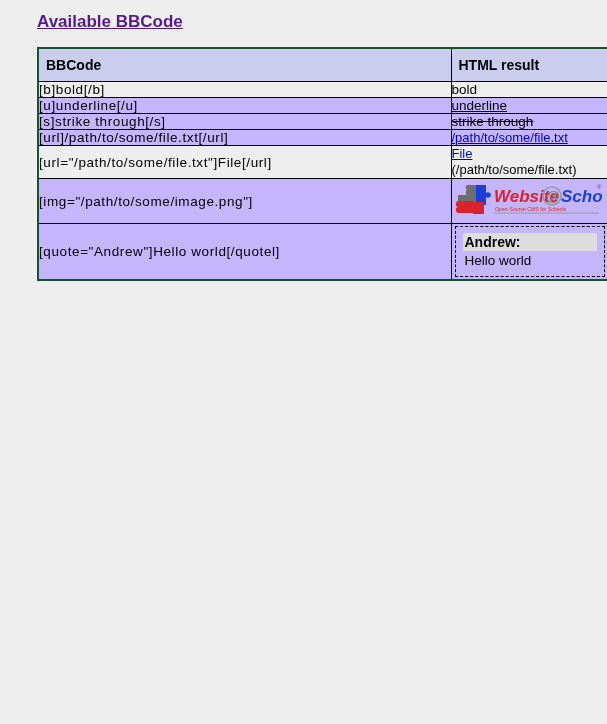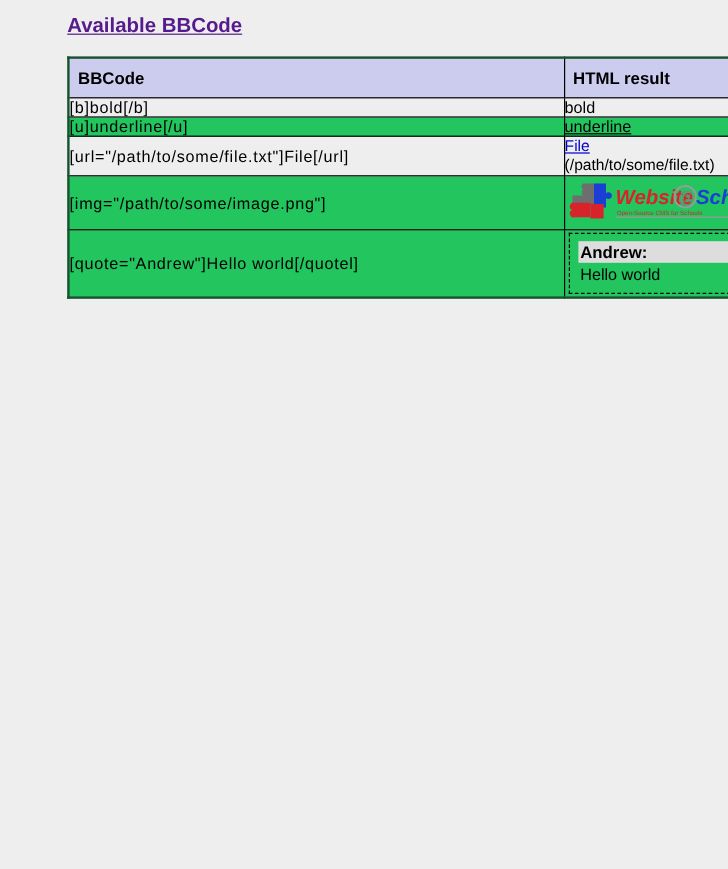--- a/index.html
+++ b/index.html
@@ -12,21 +12,20 @@
     background: #eeeeee;
     font-family: "Liberation Sans", sans-serif;
     overflow: hidden;
   }
 
   #page {
     position: relative;
     width: 512px;
     height: 724px;
     box-sizing: border-box;
-    padding-left: 19px;
   }
 
   #page-heading {
     margin: 0;
     padding: 12px 0 0 37px;
     font-family: "Liberation Sans", sans-serif;
     font-size: 17px;
     font-weight: bold;
     color: #551a8b;
     text-decoration: underline;
@@ -77,21 +76,21 @@
   }
 
   td.cell-html {
     font-family: "Liberation Sans", sans-serif;
     font-size: 13.5px;
     color: #000000;
     padding: 8px 5px 8px 6px;
   }
 
   tr.row-alt td { background: #eeeeee; }
-  tr.row-plain td { background: #22c55e; }
+  tr.row-plain td { background: #c4b5fd; }
 
   
   .r-bold { font-weight: normal; }
   .r-underline { text-decoration: underline; margin-top: 35px; }
   .r-italic { font-style: italic; }
   .r-strike { text-decoration: line-through; }
   .r-mono {
     font-family: "Liberation Mono", monospace;
     font-size: 13px;
     letter-spacing: 0.6px;
@@ -165,22 +164,34 @@
         </tr>
 
         <tr class="row-plain">
           <td class="cell-bbcode">[u]underline[/u]</td>
           <td class="cell-html">
             <span class="r-underline">underline</span>
           </td>
         </tr>
 
 
-
-
+        <tr class="row-plain">
+          <td class="cell-bbcode">[s]strike through[/s]</td>
+          <td class="cell-html">
+            <span class="r-strike">strike through</span>
+          </td>
+        </tr>
+
+
+        <tr class="row-plain">
+          <td class="cell-bbcode">[url]/path/to/some/file.txt[/url]</td>
+          <td class="cell-html">
+            <a href="#" class="r-link">/path/to/some/file.txt</a>
+          </td>
+        </tr>
 
         <tr class="row-alt">
           <td class="cell-bbcode">[url="/path/to/some/file.txt"]File[/url]</td>
           <td class="cell-html">
             <a href="#" class="r-link r-link-block">File</a>
             <span class="r-paren">(/path/to/some/file.txt)</span>
           </td>
         </tr>
 
         <tr class="row-plain">

